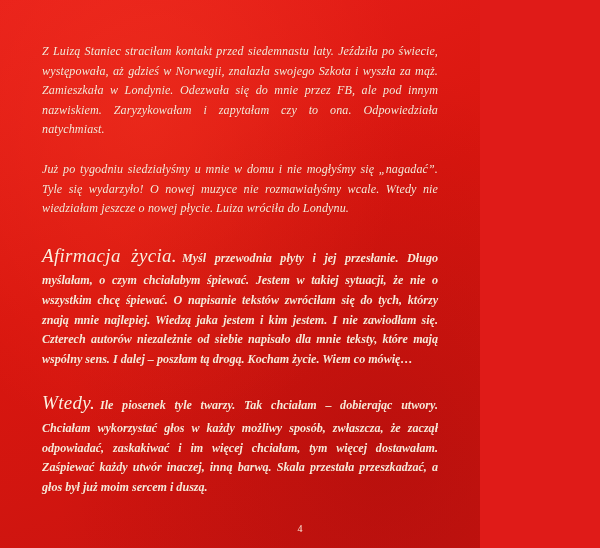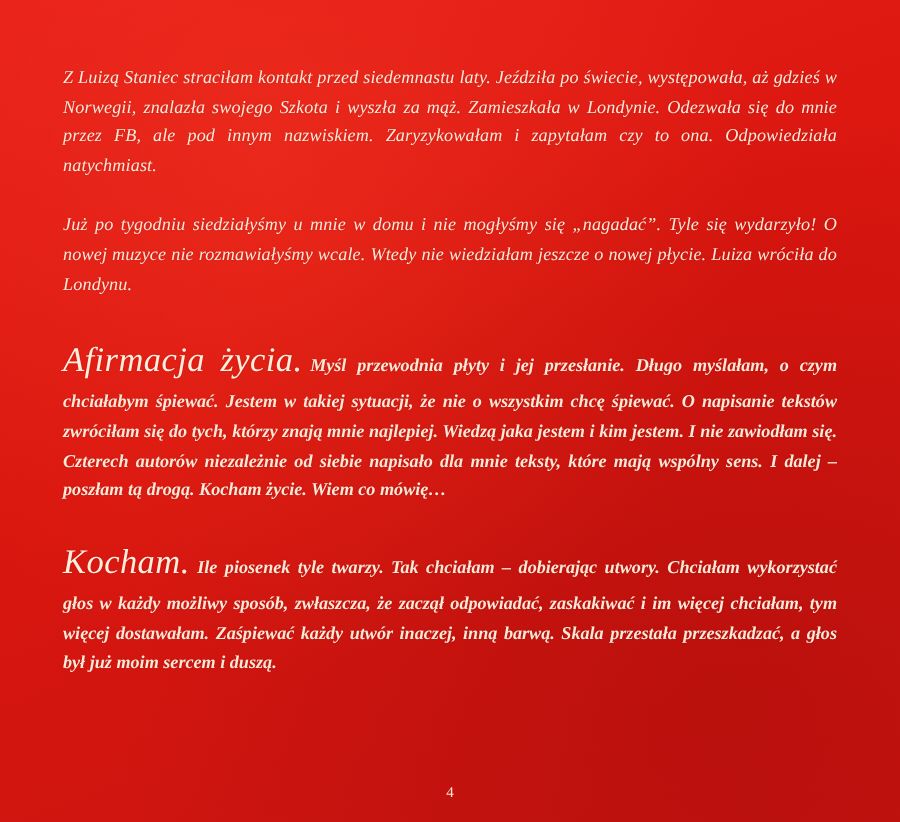--- a/index.html
+++ b/index.html
@@ -8,21 +8,21 @@
   }
   body {
     width: 600px;
     height: 548px;
     background: #e01b18;
     font-family: "Liberation Serif", serif;
     overflow: hidden;
   }
   .page {
     position: relative;
-    width: 600px;
+    width: 480px;
     height: 548px;
     box-sizing: border-box;
     padding: 30px 42px 0 42px;
     background:
       radial-gradient(ellipse at 30% 20%, rgba(255,70,40,0.30) 0%, rgba(255,70,40,0) 55%),
       radial-gradient(ellipse at 80% 85%, rgba(150,8,8,0.35) 0%, rgba(150,8,8,0) 60%),
       linear-gradient(160deg, #e8201a 0%, #d9160f 45%, #c81410 100%);
   }
   .text-block {
     color: #fbe9d8;
@@ -33,21 +33,21 @@
     text-shadow: 0 0 1px rgba(120,0,0,0.35);
     margin-bottom: 14px;
     letter-spacing: 0.1px;
   }
   .para-intro { margin-bottom: 20px; }
   .para-second { margin-bottom: 22px; font-style: italic; }
   .section {
     margin-bottom: 19px;
   }
   .section-head {
-    font-size: 23px;
+    font-size: 19px;
     font-style: italic;
     color: #ffeedd;
     letter-spacing: 0.3px;
     padding-right: 5px;
     white-space: nowrap;
   }
   .section-body {
     display: inline;
     font-weight: bold;
   }
@@ -97,19 +97,19 @@
 
   <p class="text-block para-intro">Z Luizą Staniec straciłam kontakt przed siedemnastu laty. Jeździła po świecie, występowała, aż gdzieś w Norwegii, znalazła swojego Szkota i wyszła za mąż. Zamieszkała w Londynie. Odezwała się do mnie przez FB, ale pod innym nazwiskiem. Zaryzykowałam i zapytałam czy to ona. Odpowiedziała natychmiast.</p>
 
   <p class="text-block para-second">Już po tygodniu siedziałyśmy u mnie w domu i nie mogłyśmy się „nagadać”. Tyle się wydarzyło! O nowej muzyce nie rozmawiałyśmy wcale. Wtedy nie wiedziałam jeszcze o nowej płycie. Luiza wróciła do Londynu.</p>
 
   <div class="section">
     <p><span class="section-head">Afirmacja życia.</span><span class="section-body">Myśl przewodnia płyty i jej przesłanie. Długo myślałam, o czym chciałabym śpiewać. Jestem w takiej sytuacji, że nie o wszystkim chcę śpiewać. O napisanie tekstów zwróciłam się do tych, którzy znają mnie najlepiej. Wiedzą jaka jestem i kim jestem. I nie zawiodłam się. Czterech autorów niezależnie od siebie napisało dla mnie teksty, które mają wspólny sens. I dalej – poszłam tą drogą. Kocham życie. Wiem co mówię…</span></p>
   </div>
 
   <div class="section">
-    <p><span class="section-head">Kocham.</span><span class="section-body">Ile piosenek tyle twarzy. Tak chciałam – dobierając utwory. Chciałam wykorzystać głos w każdy możliwy sposób, zwłaszcza, że zaczął odpowiadać, zaskakiwać i im więcej chciałam, tym więcej dostawałam. Zaśpiewać każdy utwór inaczej, inną barwą. Skala  przestała przeszkadzać, a głos był już moim sercem i duszą.</span></p>
+    <p><span class="section-head">Wtedy.</span><span class="section-body">Ile piosenek tyle twarzy. Tak chciałam – dobierając utwory. Chciałam wykorzystać głos w każdy możliwy sposób, zwłaszcza, że zaczął odpowiadać, zaskakiwać i im więcej chciałam, tym więcej dostawałam. Zaśpiewać każdy utwór inaczej, inną barwą. Skala  przestała przeszkadzać, a głos był już moim sercem i duszą.</span></p>
   </div>
 
 
   <div class="page-number">4</div>
 
 </div>
 
 </body></html>

